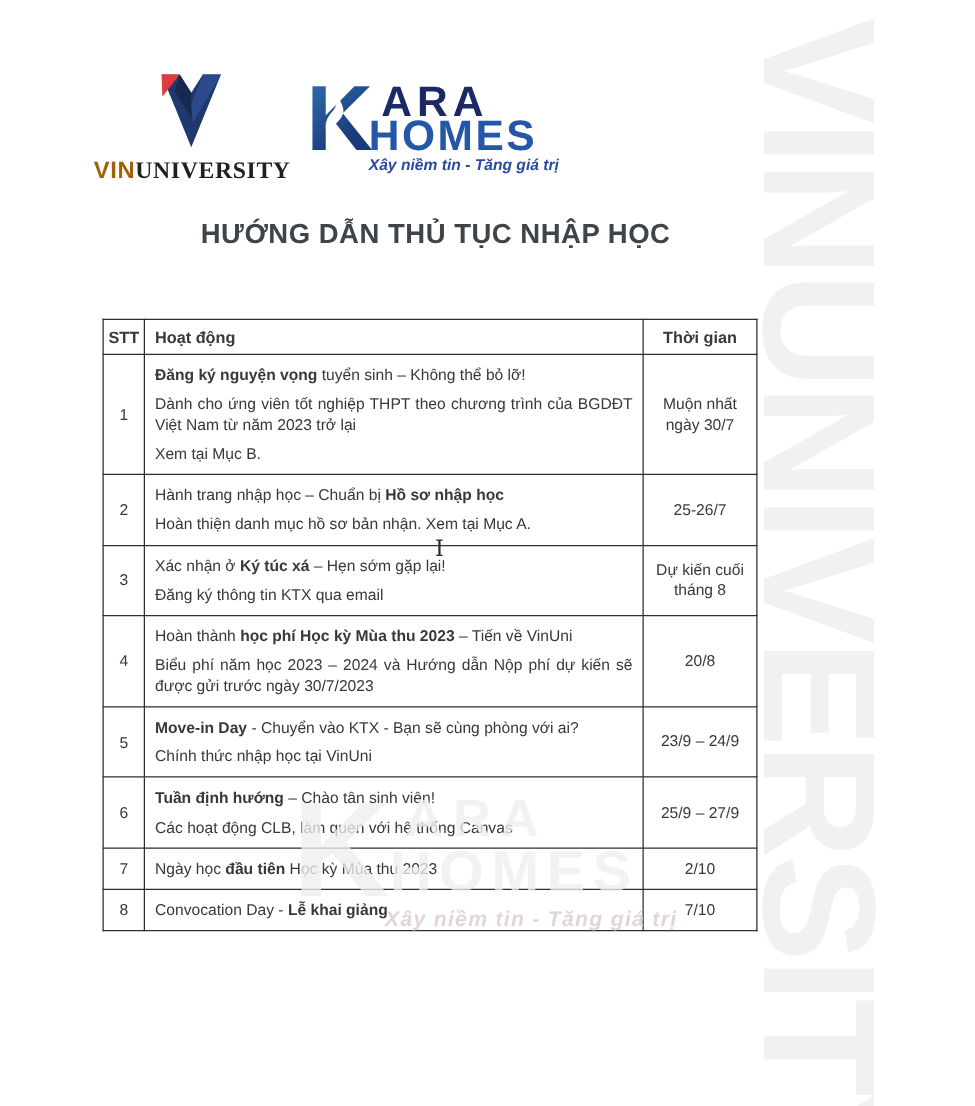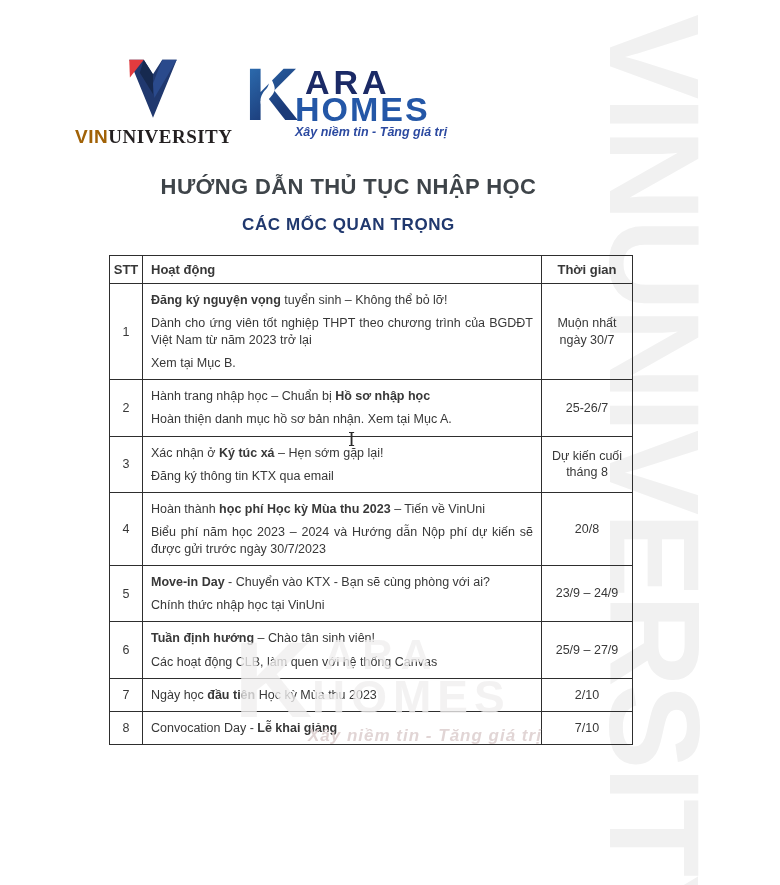--- a/index.html
+++ b/index.html
@@ -32,21 +32,21 @@
     position:absolute; left:95px; top:174px; width:507px; text-align:center;
     font-size:22px; font-weight:bold; color:#3e4449; letter-spacing:0.4px;
   }
   .doc-subtitle {
     position:absolute; left:95px; top:215px; width:507px; text-align:center;
     font-size:17px; font-weight:bold; color:#20386e; letter-spacing:0.6px;
   }
 
   
   .doc-table {
-    position:absolute; left:109px; top:255px; width:507px; z-index:2;
+    position:absolute; left:82px; top:255px; width:507px; z-index:2;
     border-collapse:collapse; table-layout:fixed; font-size:12.5px; color:#383838;padding-left:46px;
   }
   .doc-table th, .doc-table td { border:1.5px solid #2e2e2e; }
   .doc-table thead th { height:25px; font-size:13px; font-weight:bold; }
   th.h-stt { width:30px; text-align:center; }
   th.h-act { width:389px; text-align:left; padding-left:8px; }
   th.h-time { width:88px; text-align:center; }
   td.stt { text-align:center; vertical-align:middle; }
   td.act { padding:1px 8px; vertical-align:middle; }
   td.time { text-align:center; vertical-align:middle; padding:0 4px; line-height:1.3; }
@@ -106,21 +106,20 @@
       <svg width="26" height="46" viewBox="0 0 26 46">
         <path d="M13,2 C8,12 20,16 14,26 C10,32 4,34 6,44 C-2,34 2,26 8,20 C12,15 8,8 13,2 Z" fill="#ffffff"></path>
       </svg>
     </span>
     <div class="kara-ara">ARA</div>
     <div class="kara-homes">HOMES</div>
     <div class="kara-tagline">Xây niềm tin - Tăng giá trị</div>
   </div>
 
   <div class="doc-title">HƯỚNG DẪN THỦ TỤC NHẬP HỌC</div>
-  <div class="doc-subtitle">CÁC MỐC QUAN TRỌNG</div>
 
   <table class="doc-table">
     <thead>
       <tr>
         <th class="h-stt">STT</th>
         <th class="h-act">Hoạt động</th>
         <th class="h-time">Thời gian</th>
       </tr>
     </thead>
     <tbody>

